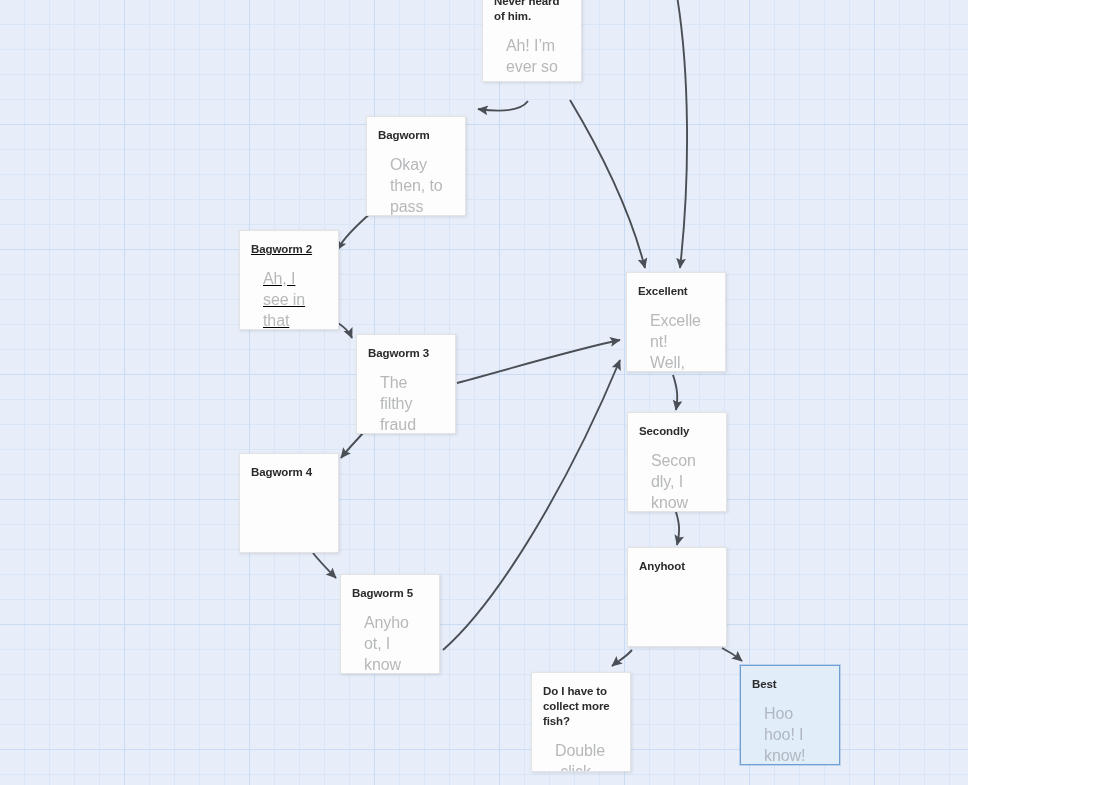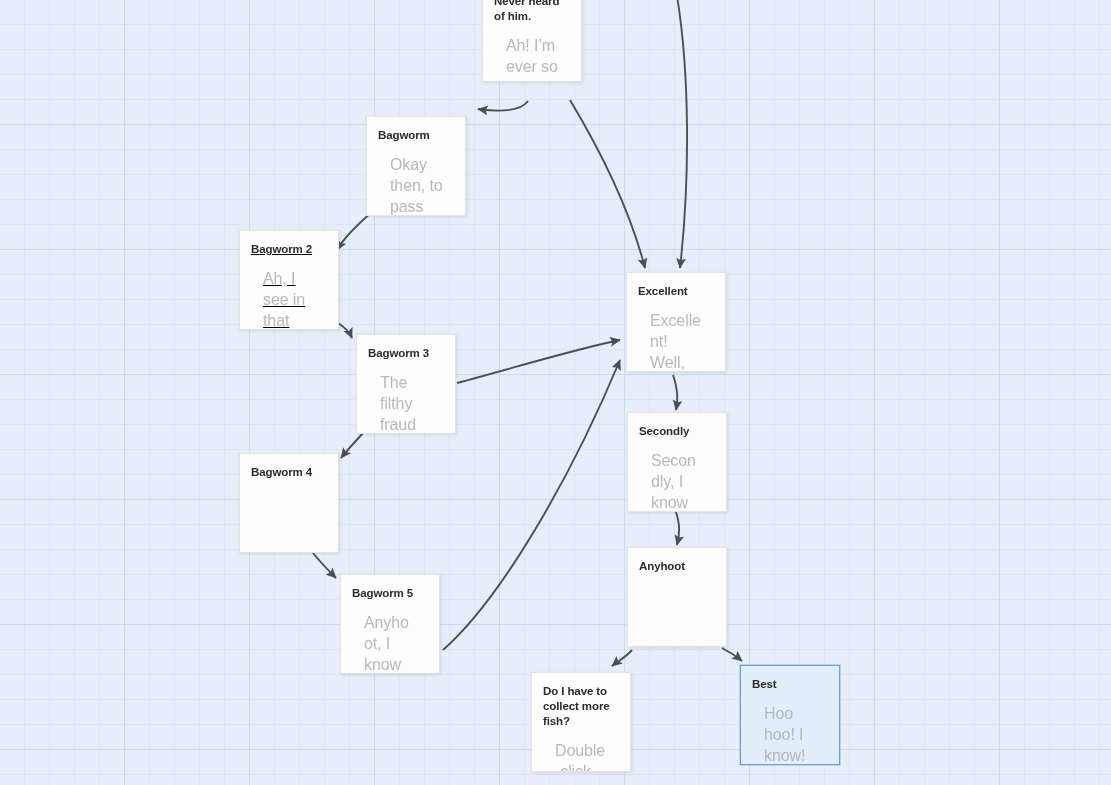--- a/index.html
+++ b/index.html
@@ -5,21 +5,21 @@
 <style>
   * { box-sizing: border-box; }
   html, body {
     margin: 0; padding: 0;
     width: 1111px; height: 785px;
     overflow: hidden;
     font-family: "Liberation Sans", sans-serif;
   }
   #canvas {
     position: relative;
-    width: 1111px;
+    width: 968px;
     height: 785px;
     background-color: #e8eef9;
     background-image:
       linear-gradient(to right, #c9dcf5 1px, transparent 1px),
       linear-gradient(to bottom, #c9dcf5 1px, transparent 1px),
       linear-gradient(to right, #d9e6f8 1px, transparent 1px),
       linear-gradient(to bottom, #d9e6f8 1px, transparent 1px);
     background-size: 125px 125px, 125px 125px, 25px 25px, 25px 25px;
     background-position: -1px -1px, -1px -1px, -1px -1px, -1px -1px;
     padding-left: 20px;

